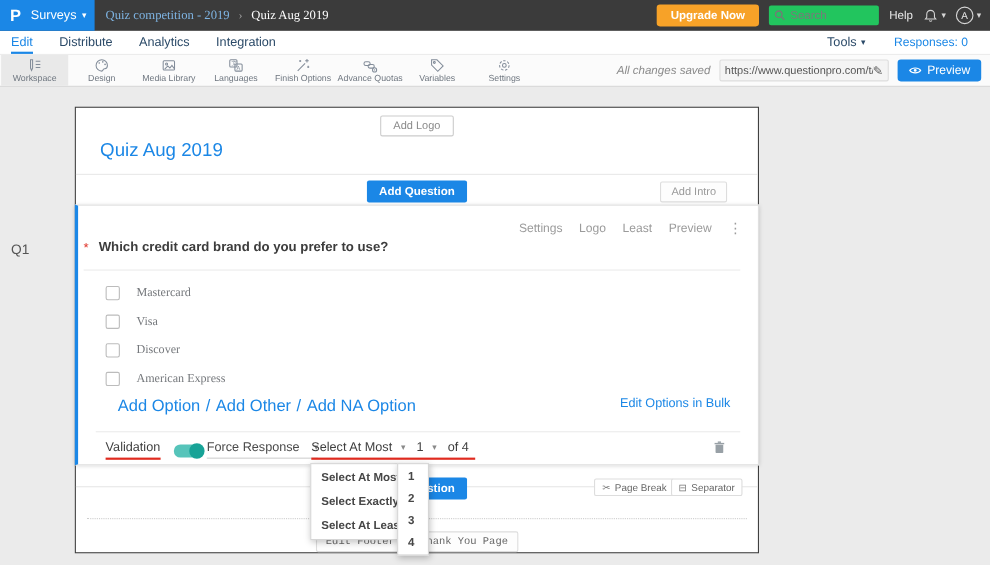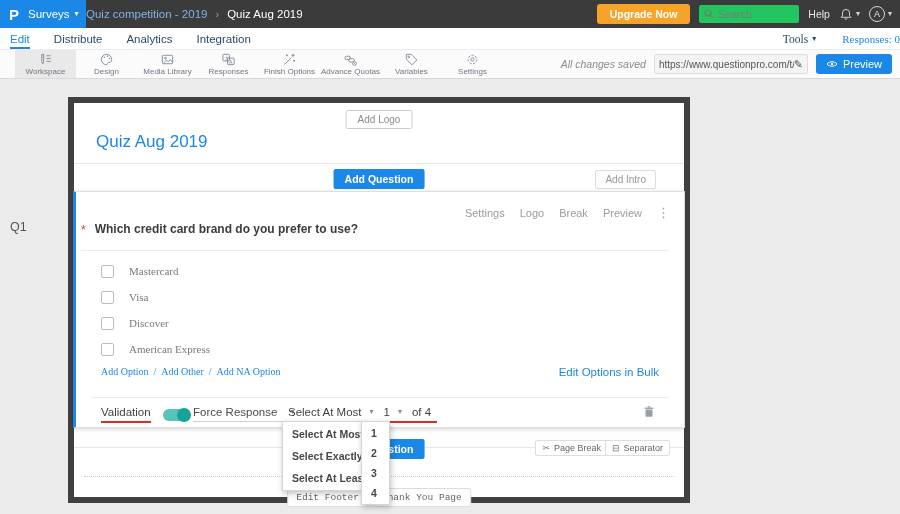--- a/index.html
+++ b/index.html
@@ -5,60 +5,60 @@
   * { margin:0; padding:0; box-sizing:border-box; }
   html,body { width:900px; height:514px; }
   body { position:relative; overflow:hidden; background:#ebebeb; font-family:"Liberation Sans", sans-serif; }
 
   
   .topbar { position:absolute; top:0; left:0; right:0; height:28px; background:#3b3b3b; display:flex; align-items:center; z-index:20; }
   .logo-area { width:86px; height:28px; background:#1b87e6; display:flex; align-items:center; padding-left:9px; gap:9px; cursor:pointer; }
   .logo-letter { color:#fff; font-size:15px; font-weight:bold; }
   .product-menu { color:#fff; font-size:11.5px; display:flex; align-items:center; gap:5px; }
   .caret { font-size:8px; line-height:1; }
-  .breadcrumb { display:flex; align-items:center; gap:8px; font-size:11.5px; }
+  .breadcrumb { display:flex; align-items:center; gap:8px; margin-left:10px; font-size:11.5px;font-family:Liberation Serif, serif; }
   .bc-parent { color:#7fb5e4; }
   .bc-sep { color:#9a9a9a; font-size:11px; }
   .bc-current { color:#fff; }
   .topbar-right { margin-left:auto; display:flex; align-items:center; gap:9px; padding-right:8px; }
   .upgrade-btn { background:#f7a228; color:#fff; font-size:10.5px; font-weight:bold; padding:4px 13px; border-radius:3px; border:none; cursor:pointer; }
   .search-box { width:100px; height:18px; background:#22c55e; border-radius:2px; display:flex; align-items:center; gap:4px; padding:4px 5px; }
   .search-box input { border:none; outline:none; width:70px; font-size:10.5px; color:#444; font-family:"Liberation Sans", sans-serif; background:transparent; }
   .search-box input::placeholder { color:#7a7a7a; }
   .help-label { color:#e8e8e8; font-size:10.5px; }
   .bell-wrap, .avatar-wrap { display:flex; align-items:center; gap:3px; color:#d6d6d6; cursor:pointer; }
   .avatar-circle { width:16px; height:16px; border:1px solid #d6d6d6; border-radius:50%; color:#e8e8e8; font-size:9px; display:flex; align-items:center; justify-content:center; }
 
   
   .navbar { position:absolute; top:28px; left:0; right:0; height:22px; background:#fff; border-bottom:1px solid #ececec; display:flex; align-items:center; font-size:11.5px; z-index:19; }
   .nav-tabs { display:flex; gap:24px; padding-left:10px; height:100%; align-items:center; }
   .tab { color:#2b4a68; cursor:pointer; height:100%; display:flex; align-items:center; border-bottom:2px solid transparent; padding-top:2px;text-align:right; }
   .tab.active { color:#1b87e6; border-bottom-color:#1b87e6; }
-  .navbar-right { margin-left:auto; display:flex; align-items:center; gap:26px; padding-right:0;font-family:Liberation Serif, serif; }
+  .navbar-right { margin-left:auto; display:flex; align-items:center; gap:26px; padding-right:20px; }
   .tools-menu { color:#2b4a68; display:flex; align-items:center; gap:4px; cursor:pointer; }
   .tools-menu .caret { color:#2b4a68; }
   .responses-label { color:#1b87e6; font-size:11px; }
 
   
-  .toolbar { position:absolute; top:50px; left:0; right:0; height:29px; background:#fbfbfb; border-bottom:1px solid #d8d8d8; display:flex; align-items:stretch; padding-left:15px; z-index:18; }
+  .toolbar { position:absolute; top:50px; left:0; right:0; height:29px; background:#fbfbfb; border-bottom:1px solid #d8d8d8; display:flex; align-items:stretch; padding-left:1px; z-index:18; }
   .tool-item { width:61px; display:flex; flex-direction:column; align-items:center; justify-content:center; gap:0px; cursor:pointer; }
   .tool-item.active { background:#e9e9e9; }
   .tool-item svg { display:block; }
   .tool-label { font-size:8px; color:#6f7780; white-space:nowrap; }
   .toolbar-right { margin-left:auto; display:flex; align-items:center; gap:8px; padding-right:8px; }
   .save-status { font-style:italic; font-size:10.5px; color:#8a8a8a; }
   .url-box { width:154px; height:20px; background:#f4f4f4; border:1px solid #ddd; border-radius:2px; display:flex; align-items:center; padding:0 4px; }
   .url-box input { border:none; outline:none; background:transparent; width:136px; font-size:10px; color:#555; font-family:"Liberation Sans", sans-serif; }
   .url-pencil { color:#555; font-size:11px; cursor:pointer; }
   .preview-btn { background:#1b87e6; border:none; color:#fff; font-size:11px; padding:4px 10px; border-radius:3px; display:flex; align-items:center; gap:5px; cursor:pointer; }
 
   
   .workspace { position:absolute; top:79px; left:0; right:0; bottom:0; background:#ebebeb; }
   .q-id-label { position:absolute; left:10px; top:141px; font-size:12.5px; color:#555; }
-  .page-card { position:absolute; left:68px; top:18px; width:622px; height:406px; background:#fff; border:6px solid #404040; }
+  .page-card { position:absolute; left:68px; top:18px; width:622px; height:406px; background:#fff; border:1px solid #404040; }
 
   .add-logo-btn { position:absolute; top:7px; left:50%; transform:translateX(-50%); font-size:10px; color:#8a8a8a; background:#fff; border:1px solid #ccc; border-radius:2px; padding:3px 11px; cursor:pointer; font-family:"Liberation Sans", sans-serif; }
   .survey-title { position:absolute; top:29px; left:22px; font-size:17px; color:#1b87e6; font-weight:normal; }
   .divider1 { position:absolute; top:60px; left:0; right:0; border-top:1px solid #e8e8e8; }
   .add-question-btn { background:#1b87e6; border:none; color:#fff; font-size:10.5px; font-weight:bold; padding:4px 11px; border-radius:2px; cursor:pointer; font-family:"Liberation Sans", sans-serif; }
   .aq-first { position:absolute; top:66px; left:50%; transform:translateX(-50%); }
   .aq-second { position:absolute; top:336px; left:50%; transform:translateX(-50%); z-index:1; }
   .add-intro-btn { position:absolute; top:67px; right:28px; font-size:10px; color:#9a9a9a; background:#fdfdfd; border:1px solid #ddd; border-radius:2px; padding:3px 9px; cursor:pointer; font-family:"Liberation Sans", sans-serif; }
 
   
@@ -66,21 +66,21 @@
   .q-actions { position:absolute; top:13px; right:14px; display:flex; align-items:center; gap:15px; font-size:11px; color:#9b9b9b; }
   .q-actions span { cursor:pointer; }
   .q-ellipsis { font-size:13px; color:#9b9b9b; }
   .q-text-row { position:absolute; top:30px; left:5px; right:16px; display:flex; gap:9px; padding-bottom:13px; border-bottom:1px solid #ececec; }
   .req-star { color:#e0392f; font-size:12px; padding-top:1px; }
   .q-text { font-size:12px; font-weight:bold; color:#3c3c3c; }
   .q-options { position:absolute; top:66px; left:25px;font-family:Liberation Serif, serif; }
   .opt-row { display:flex; align-items:center; gap:15px; height:26px; cursor:pointer; }
   .checkbox { width:13px; height:13px; border:1px solid #bcbcbc; border-radius:2px; background:#fff; }
   .opt-label { font-size:11px; color:#76797d; }
-  .option-links { position:absolute; top:174px; left:25px; font-size:10px; color:#1b87e6; display:flex; gap:5px;font-family:Liberation Serif, serif; }
+  .option-links { position:absolute; top:174px; left:36px; font-size:15px; color:#1b87e6; display:flex; gap:5px; }
   .option-links .lnk { cursor:pointer; }
   .bulk-link { position:absolute; top:174px; right:25px; font-size:11.5px; color:#1b87e6; cursor:pointer; }
   .divider2 { position:absolute; top:205px; left:16px; right:16px; border-top:1px solid #ececec; }
 
   .validation-row { position:absolute; top:211px; left:25px; right:25px; height:24px;text-decoration:underline; }
   .validation-label { position:absolute; left:0; top:3px; font-size:11.5px; color:#3f3f3f; border-bottom:2px solid #e02b20; padding-bottom:3px; }
   .toggle { position:absolute; left:62px; top:6px; width:27px; height:12px; background:#56c4ba; border-radius:7px; cursor:pointer; }
   .toggle-knob { position:absolute; right:-1px; top:-1px; width:14px; height:14px; border-radius:50%; background:#17a397; }
   .force-response { position:absolute; left:92px; top:3px; font-size:11.5px; color:#4a4a4a; border-bottom:1px solid #cfcfcf; padding-bottom:3px; display:flex; align-items:center; gap:13px; cursor:pointer; }
   .force-response .caret, .select-group .caret { color:#8a8a8a; }
@@ -187,21 +187,21 @@
       </svg>
     <span class="tool-label">Media Library</span>
   </div>
   <div class="tool-item">
     <svg width="15" height="15" viewBox="0 0 16 16">
         <rect x="2" y="2.5" width="7" height="7" rx="1" fill="none" stroke="#828c99"></rect>
         <rect x="7" y="6.5" width="7" height="7" rx="1" fill="none" stroke="#828c99"></rect>
         <text x="3.7" y="8" font-size="5.5" fill="#828c99" font-family="Liberation Sans, sans-serif">文</text>
         <text x="8.6" y="12.3" font-size="5.5" fill="#828c99" font-family="Liberation Sans, sans-serif">A</text>
       </svg>
-    <span class="tool-label">Responses</span>
+    <span class="tool-label">Languages</span>
   </div>
   <div class="tool-item">
     <svg width="15" height="15" viewBox="0 0 16 16">
         <path d="M2.8 13.2 L10 6" stroke="#828c99" fill="none"></path>
         <path d="M11.8 1.8 v3.4 M10.1 3.5 h3.4" stroke="#828c99"></path>
         <path d="M5.2 2.6 v2 M4.2 3.6 h2" stroke="#828c99"></path>
         <path d="M13 8.4 v2 M12 9.4 h2" stroke="#828c99"></path>
       </svg>
     <span class="tool-label">Finish Options</span>
   </div>
@@ -251,21 +251,21 @@
     <button class="add-logo-btn">Add Logo</button>
     <h1 class="survey-title">Quiz Aug 2019</h1>
     <div class="divider1"></div>
     <button class="add-question-btn aq-first">Add Question</button>
     <button class="add-intro-btn">Add Intro</button>
 
     <div class="question-card">
       <div class="q-actions">
         <span>Settings</span>
         <span>Logo</span>
-        <span>Break</span>
+        <span>Least</span>
         <span>Preview</span>
         <span class="q-ellipsis">⋮</span>
       </div>
       <div class="q-text-row">
         <span class="req-star">*</span>
         <span class="q-text">Which credit card brand do you prefer to use?</span>
       </div>
       <div class="q-options">
         <div class="opt-row">
           <span class="checkbox"></span>

